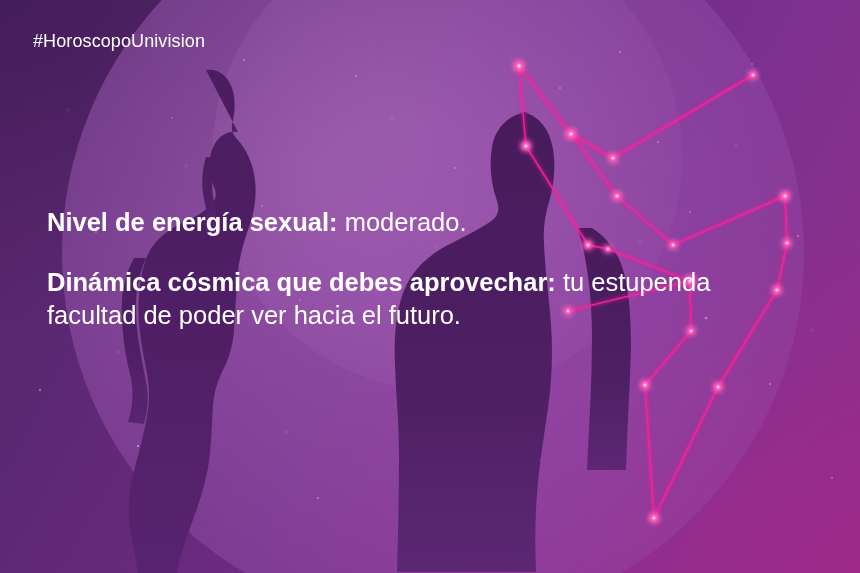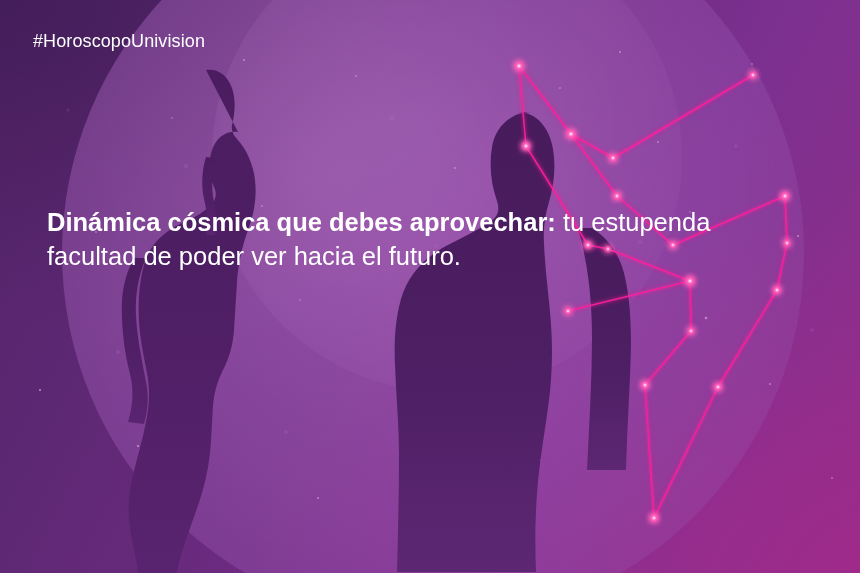--- a/index.html
+++ b/index.html
@@ -153,21 +153,21 @@
     top: 206px;
     width: 745px;
   }
   .para {
     color: #ffffff;
     font-size: 25.5px;
     line-height: 1.32;
     font-weight: 400;
   }
   .para + .para {
-    margin-top: 43px;
+    margin-top: 26px;
   }
   .para b {
     font-weight: 700;
   }
 </style>
 </head>
 <body>
 
 <div id="card">
 
@@ -314,17 +314,20 @@
       <circle cx="608" cy="249" r="4.5" fill="url(#starGrad)" filter="url(#glowStar)"></circle>
       <circle cx="568" cy="311" r="5.0" fill="url(#starGrad)" filter="url(#glowStar)"></circle>
     </g>
   </svg>
 
   <div class="hashtag">#HoroscopoUnivision</div>
 
 
   <div class="body-block">
     <div class="para">
+      <b>Nivel de energía sexual:</b><span> moderado.</span>
+    </div>
+    <div class="para">
       <b>Dinámica cósmica que debes aprovechar:</b><span> tu estupenda facultad de poder ver hacia el futuro.</span>
     </div>
   </div>
 
 </div>
 
 </body></html>

